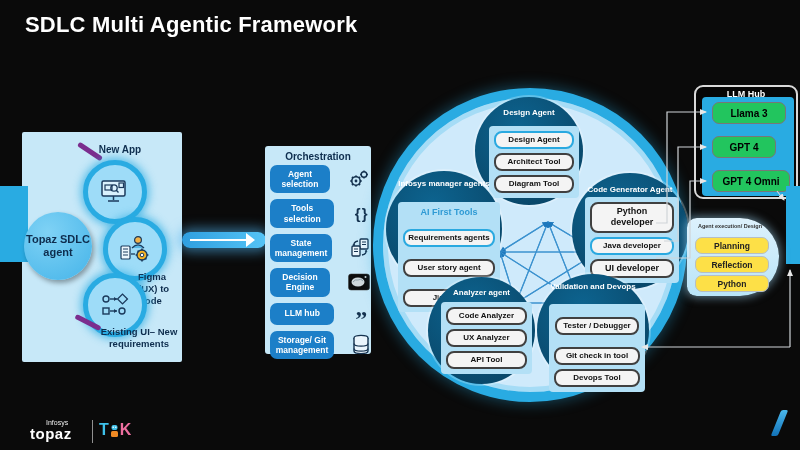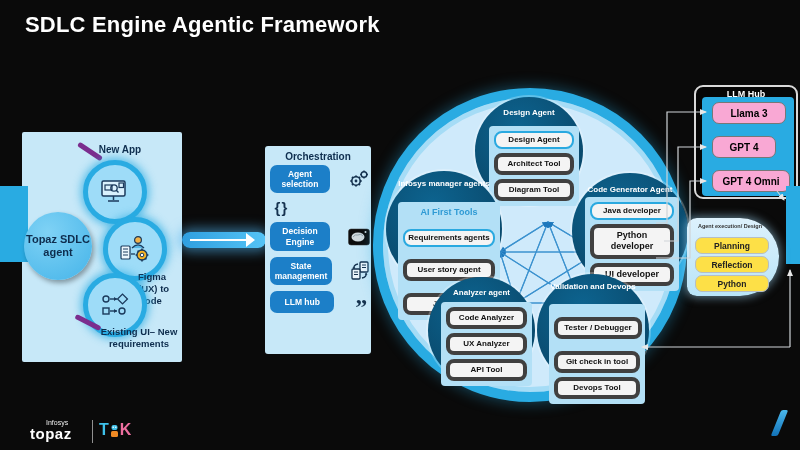--- a/index.html
+++ b/index.html
@@ -45,32 +45,32 @@
   
   .bigcircle{left:373px;top:88px;width:314px;height:314px;border-radius:50%;
              background:#cfeafb;border:10px solid #29abe2;box-sizing:border-box;
              box-shadow:inset 0 0 0 5px #a5dcf6, 0 0 14px 2px rgba(41,171,226,.35);}
   .sdlctitle{left:503px;top:65px;color:#4fa3d9;font-size:15px;font-weight:bold;}
 
   .tcircle{border-radius:50%;background:radial-gradient(circle at 40% 30%,#0d6490,#083f5e);
            box-shadow:0 0 0 2px rgba(255,255,255,.25);}
   .ghead{color:#fff;font-weight:bold;font-size:8px;text-align:center;line-height:1.25;}
   .tpanel{background:#b3e0f6;border-radius:4px;display:flex;flex-direction:column;gap:4px;padding:5px;}
-  .chip{background:#f4f4f4;border:4px solid #404040;border-radius:8px;font-weight:bold;font-size:8px;
+  .chip{background:#f4f4f4;border:2px solid #404040;border-radius:8px;font-weight:bold;font-size:8px;
         color:#111;display:flex;align-items:center;justify-content:center;text-align:center;
         padding:2px 3px;line-height:1.25;min-height:10px;}
   .chip.hl{border:2px solid #2aa9e0;}
   .subt{color:#2f9ad4;font-weight:bold;font-size:9px;text-align:center;}
 
   
   .hub{left:694px;top:85px;width:104px;height:114px;background:#060606;border:2px solid #d9d9d9;
        border-radius:9px;box-sizing:border-box;}
   .hubtitle{left:694px;top:89px;width:104px;color:#fff;font-size:9px;}
   .hubblue{left:702px;top:97px;width:92px;height:99px;background:#29abe2;border-radius:4px;}
-  .model{background:#f9a8d4;border:1px solid #777;border-radius:7px;color:#000;font-weight:bold;
+  .model{background:#22c55e;border:1px solid #777;border-radius:7px;color:#000;font-weight:bold;
          font-size:10px;display:flex;align-items:center;justify-content:center;}
 
   
   .rrect{left:786px;top:186px;width:14px;height:78px;background:#29abe2;}
 
   
   .capsule{left:687px;top:218px;width:92px;height:78px;border-radius:10px 40px 40px 10px;
            background:linear-gradient(180deg,#ddf1fc,#b9e4f8);box-shadow:0 0 8px 2px rgba(160,215,245,.5);}
   .captitle{left:694px;top:223px;width:72px;color:#333;font-size:5.5px;font-weight:bold;
             text-align:center;line-height:1.3;}
@@ -87,21 +87,21 @@
   .tk .k{color:#ee6fa0;}
   .slash{left:776px;top:410px;width:7px;height:26px;border-radius:2px;
          background:linear-gradient(180deg,#4ab8ec,#1272b8);transform:skewX(-22deg);}
   svg{display:block;}
 </style>
 </head>
 <body>
 
 <div class="stage">
 
-  <div class="abs title">SDLC Engine Agentic Framework</div>
+  <div class="abs title">SDLC Multi Agentic Framework</div>
 
   <div class="abs lpanel"></div>
   <div class="abs edgebar"></div>
 
   <div class="abs lbl" style="left:88px;top:144px;width:64px;font-size:10px;">New App</div>
 
   <div class="abs pstroke" style="left:76px;top:149px;transform:rotate(34deg);"></div>
 
   <div class="abs bubble" style="left:83px;top:160px;width:54px;height:54px;">
     <span>
@@ -191,53 +191,65 @@
           <g stroke="#15324f" stroke-width="1.4">
             <line x1="16" y1="1.6" x2="16" y2="2.8"></line>
               <line x1="16" y1="8.2" x2="16" y2="9.4"></line>
             <line x1="12.1" y1="5.5" x2="13.3" y2="5.5"></line>
               <line x1="18.7" y1="5.5" x2="19.9" y2="5.5"></line>
           </g>
         </svg>
       </div>
     </div>
     <div class="orow">
+      <div class="obtn">Tools selection</div>
       <div class="oicon" style="font-size:15px;font-weight:bold;">{ }</div>
-    </div>
-    <div class="orow">
-      <div class="obtn">Decision Engine</div>
-      <div class="oicon">
-        <svg width="22" height="18" viewBox="0 0 22 18">
-          <rect x="0.5" y="1" width="21" height="16" rx="2.5" fill="#0c0c0c" stroke="#333" stroke-width="0.5"></rect>
-          <ellipse cx="10" cy="9" rx="6.5" ry="4.5" fill="#cfd8dc"></ellipse>
-          <path d="M5,9 q2,-3 5,-2 q3,-2 5,1" fill="none" stroke="#8fa0a8" stroke-width="1"></path>
-          <circle cx="17.5" cy="4" r="1" fill="#cfd8dc"></circle>
-        </svg>
-      </div>
     </div>
     <div class="orow">
       <div class="obtn">State management</div>
       <div class="oicon">
         <svg width="20" height="20" viewBox="0 0 20 20">
           <rect x="10" y="1" width="8" height="10" rx="1" fill="#eaf5fc" stroke="#15324f" stroke-width="1.3"></rect>
           <line x1="12" y1="4" x2="16" y2="4" stroke="#15324f" stroke-width="1"></line>
           <line x1="12" y1="6.5" x2="16" y2="6.5" stroke="#15324f" stroke-width="1"></line>
           <rect x="2" y="8" width="8" height="10" rx="1" fill="#eaf5fc" stroke="#15324f" stroke-width="1.3"></rect>
           <line x1="4" y1="11" x2="8" y2="11" stroke="#15324f" stroke-width="1"></line>
           <line x1="4" y1="13.5" x2="8" y2="13.5" stroke="#15324f" stroke-width="1"></line>
           <path d="M8,3 q-5,1 -4,5" fill="none" stroke="#15324f" stroke-width="1.3"></path>
           <path d="M4,8 l-1.6,-1.4 l2.8,-.6 z" fill="#15324f"></path>
           <path d="M12,17 q5,-1 4,-5" fill="none" stroke="#15324f" stroke-width="1.3"></path>
           <path d="M16,12 l1.6,1.4 l-2.8,.6 z" fill="#15324f"></path>
         </svg>
       </div>
     </div>
     <div class="orow">
+      <div class="obtn">Decision Engine</div>
+      <div class="oicon">
+        <svg width="22" height="18" viewBox="0 0 22 18">
+          <rect x="0.5" y="1" width="21" height="16" rx="2.5" fill="#0c0c0c" stroke="#333" stroke-width="0.5"></rect>
+          <ellipse cx="10" cy="9" rx="6.5" ry="4.5" fill="#cfd8dc"></ellipse>
+          <path d="M5,9 q2,-3 5,-2 q3,-2 5,1" fill="none" stroke="#8fa0a8" stroke-width="1"></path>
+          <circle cx="17.5" cy="4" r="1" fill="#cfd8dc"></circle>
+        </svg>
+      </div>
+    </div>
+    <div class="orow">
       <div class="obtn">LLM hub</div>
       <div class="oicon qicon">”</div>
+    </div>
+    <div class="orow">
+      <div class="obtn">Storage/ Git management</div>
+      <div class="oicon">
+        <svg width="18" height="22" viewBox="0 0 18 22">
+          <ellipse cx="9" cy="4" rx="7" ry="2.6" fill="#eaf5fc" stroke="#15324f" stroke-width="1.4"></ellipse>
+          <path d="M2,4 v13 a7,2.6 0 0 0 14,0 v-13" fill="#eaf5fc" stroke="#15324f" stroke-width="1.4"></path>
+          <path d="M2,9.5 a7,2.6 0 0 0 14,0" fill="none" stroke="#15324f" stroke-width="1.2"></path>
+          <path d="M2,14.5 a7,2.6 0 0 0 14,0" fill="none" stroke="#15324f" stroke-width="1.2"></path>
+        </svg>
+      </div>
     </div>
   </div>
 
   <div class="abs bigcircle"></div>
 
   <svg class="abs" style="left:373px;top:88px;" width="314" height="314" viewBox="373 88 314 314">
     <defs>
       <marker id="na" markerWidth="7" markerHeight="7" refX="5.5" refY="3" orient="auto" markerUnits="userSpaceOnUse">
         <path d="M0,0 L6,3 L0,6 z" fill="#1e78bc"></path>
       </marker>
@@ -279,22 +291,22 @@
   <div class="abs tpanel" style="left:398px;top:202px;width:92px;gap:12px;">
     <div class="subt">AI First Tools</div>
     <div class="chip hl">Requirements agents</div>
     <div class="chip">User story agent</div>
     <div class="chip">Jira Tool</div>
   </div>
 
   <div class="abs tcircle" style="left:572px;top:173px;width:116px;height:116px;"></div>
   <div class="abs ghead" style="left:572px;top:185px;width:116px;">Code Generator Agent</div>
   <div class="abs tpanel" style="left:585px;top:197px;width:84px;">
+    <div class="chip" style="font-size:9px;">Python developer</div>
     <div class="chip hl">Java developer</div>
-    <div class="chip" style="font-size:9px;">Python developer</div>
     <div class="chip" style="font-size:9px;">UI developer</div>
   </div>
 
   <div class="abs tcircle" style="left:428px;top:277px;width:107px;height:107px;"></div>
   <div class="abs ghead" style="left:428px;top:288px;width:107px;">Analyzer agent</div>
   <div class="abs tpanel" style="left:441px;top:302px;width:81px;">
     <div class="chip">Code Analyzer</div>
     <div class="chip">UX Analyzer</div>
     <div class="chip">API Tool</div>
   </div>

